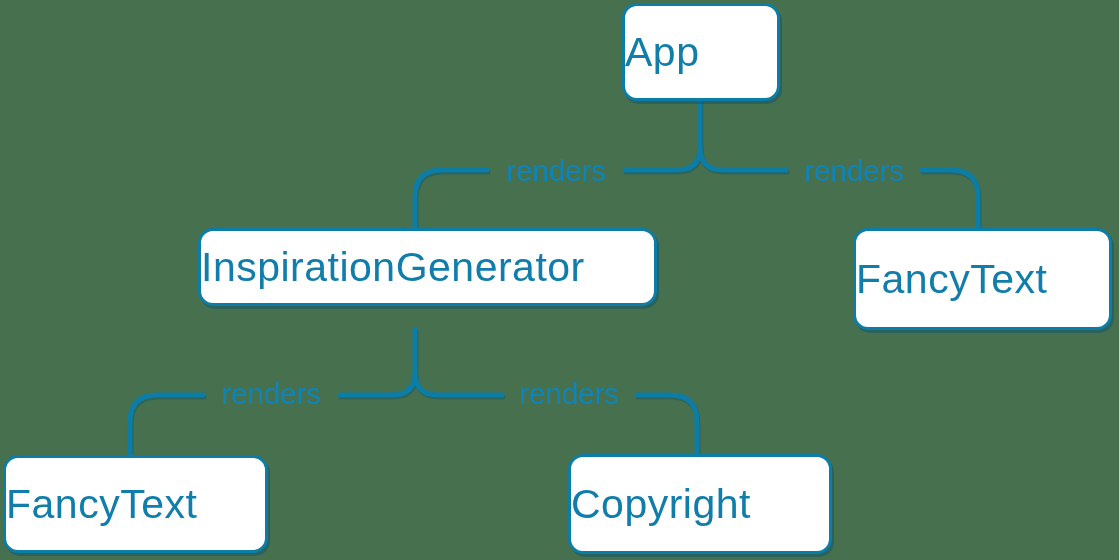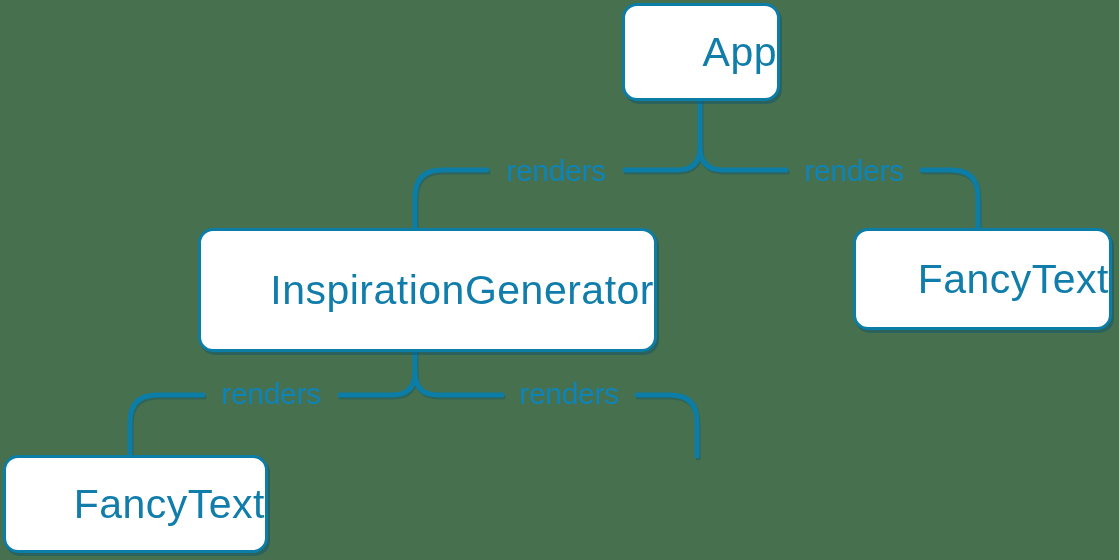--- a/index.html
+++ b/index.html
@@ -30,29 +30,29 @@
     stroke-linecap: round;
   }
   .node {
     position: absolute;
     box-sizing: border-box;
     background: #ffffff;
     border: 3.5px solid #0c7da6;
     border-radius: 15px;
     display: flex;
     align-items: center;
-    justify-content: flex-end;
+    justify-content: flex-start;
     color: #107dab;
     font-size: 41px;
     font-weight: 500;
     letter-spacing: 0.5px;
     box-shadow: 2px 3px 0 0 rgba(9, 82, 110, 0.45);
   }
   .node-app                  { left: 622px; top: 3px;   width: 158px; height: 98px; }
-  .node-inspiration-generator{ left: 198px; top: 228px; width: 459px; height: 124px; }
+  .node-inspiration-generator{ left: 198px; top: 228px; width: 459px; height: 78px; }
   .node-fancy-text-right     { left: 853px; top: 228px; width: 259px; height: 102px; }
   .node-fancy-text-left      { left: 3px;   top: 455px; width: 265px; height: 98px; }
   .node-copyright            { left: 568px; top: 454px; width: 264px; height: 100px; }
   .edge-label {
     position: absolute;
     transform: translate(-50%, -50%);
     color: #0e84b8;
     font-size: 30px;
     font-weight: 400;
     letter-spacing: -0.3px;
@@ -89,14 +89,17 @@
   </div>
 
   <div class="node node-fancy-text-right">
     <span>FancyText</span>
   </div>
 
   <div class="node node-fancy-text-left">
     <span>FancyText</span>
   </div>
 
+  <div class="node node-copyright">
+    <span>Copyright</span>
+  </div>
 
 </div>
 
 </body></html>

